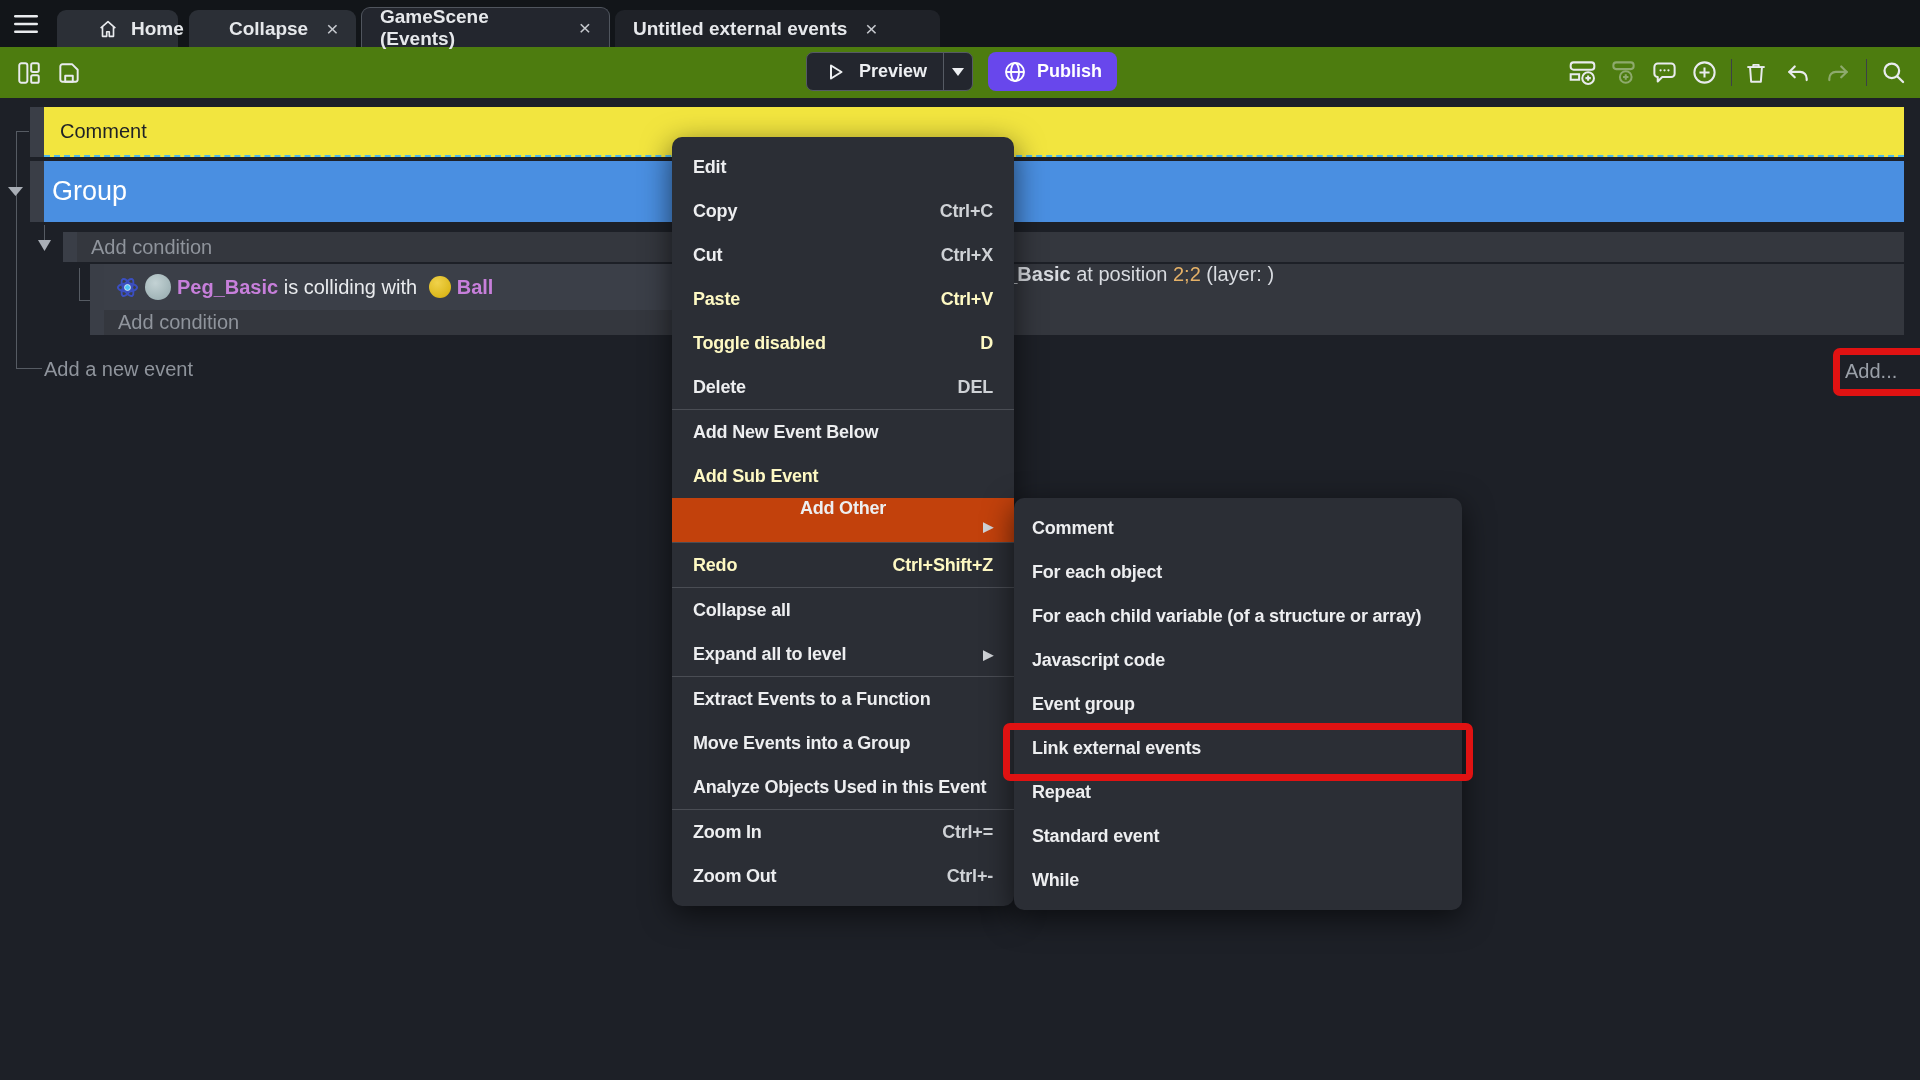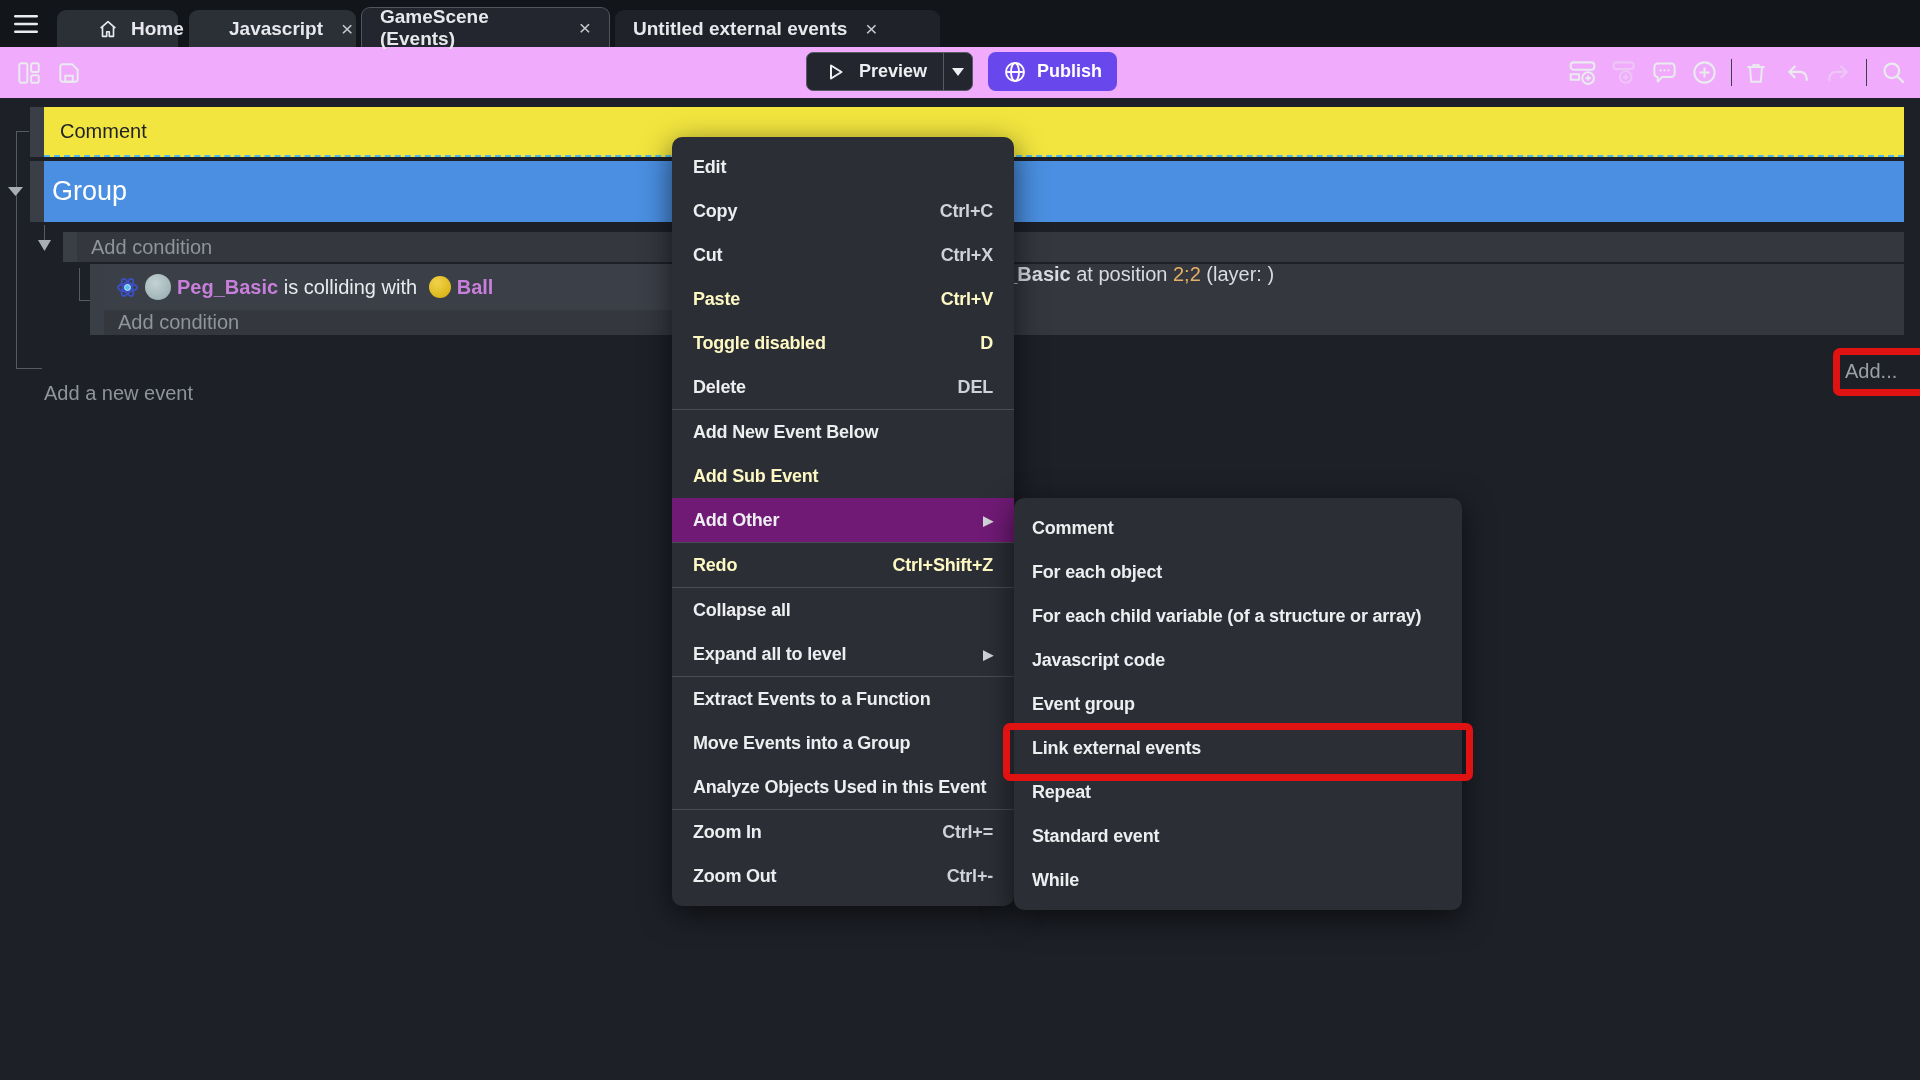--- a/index.html
+++ b/index.html
@@ -11,21 +11,21 @@
   #tabbar { position:absolute; left:0; top:0; width:1920px; height:47px; background:#121519; }
   .tab { position:absolute; display:flex; align-items:center; gap:12px; padding:0 18px;
          border-radius:9px 9px 0 0; color:#E6E8EB; font-size:19px; font-weight:600; cursor:default; }
   .tab.inactive { top:10px; height:37px; background:#2B2F36;padding-left:40px; }
   .tab.dark     { top:10px; height:37px; background:#1F2228; }
   .tab.active   { top:7px; height:40px; background:#23262E; border:1px solid #50555E; border-bottom:none; z-index:3; }
   .tab-close { color:#C6C9CE; font-size:21px; line-height:1; margin-left:6px; font-weight:400; }
   #hamburger { position:absolute; left:12px; top:13px; }
 
   
-  #toolbar { position:absolute; left:0; top:47px; width:1920px; height:51px; background:#f0abfc; z-index:2; }
+  #toolbar { position:absolute; left:0; top:47px; width:1920px; height:51px; background:#4d7c0f; z-index:2; }
   .tbtn { position:absolute; top:50%; transform:translate(-50%,-50%); width:32px; height:32px;
           display:flex; align-items:center; justify-content:center; }
   .tbtn.dimmed { opacity:0.42; }
   .tb-divider { position:absolute; top:12px; width:1px; height:27px; background:#3C4048; }
 
   #preview-btn { position:absolute; left:806px; top:5px; width:167px; height:39px; display:flex;
                  border:1px solid #565B64; border-radius:7px; background:#23262E; color:#EDEFF2; }
   .preview-main { display:flex; align-items:center; gap:12px; padding:0 16px; flex:1; font-size:18px; font-weight:700; }
   .preview-caret { width:34px; display:flex; align-items:center; justify-content:center; border-left:1px solid #565B64; }
 
@@ -56,34 +56,34 @@
   .cond-mid { color:#E9EBEE; }
   #sub-addcond { position:absolute; left:14px; top:46px; height:25px; display:flex; align-items:center; }
   .circle-icon { border-radius:50%; }
   #peg-icon { width:26px; height:26px; background:radial-gradient(circle at 40% 35%, #C3D2D4, #9FB3B6 75%); }
   #ball-icon { width:22px; height:22px; background:radial-gradient(circle at 38% 30%, #F0D24B, #DDB91D 70%, #C79E10); }
 
   #action-line { position:absolute; left:845px; top:156px; height:40px; line-height:40px; z-index:1; }
   #action-line span { white-space:pre; font-size:20px; color:#D8DBE0; }
   #action-line .pos { color:#E5B167; }
 
-  #add-new-event { position:absolute; left:44px; top:256px; height:30px; line-height:30px;margin-top:24px; }
+  #add-new-event { position:absolute; left:44px; top:256px; height:30px; line-height:30px; }
   #add-button { position:absolute; left:1845px; top:258px; height:30px; line-height:30px; color:#9AA0A8; font-size:20px; }
 
   
   .menu { position:absolute; background:#2B2E35; border-radius:10px; padding:8px 0;
           box-shadow:0 8px 30px rgba(0,0,0,0.6); overflow:hidden; }
   #context-menu { left:672px; top:137px; width:342px; z-index:10; }
   #submenu { left:1014px; top:498px; width:448px; z-index:11; }
   .menu-item { display:flex; align-items:center; height:44px; padding:0 21px;
                color:#EDEEF0; font-size:18px; font-weight:600; letter-spacing:-0.2px; }
   #submenu .menu-item { padding:0 18px; }
   .menu-item .mi-right { margin-left:auto; color:#CFD2D6; padding-left:16px; }
   .menu-item.disabled, .menu-item.disabled .mi-right { color:#fef9c3; }
-  .menu-item.highlight { background:#701a75; }
+  .menu-item.highlight { background:#c2410c;flex-direction:column; }
   .mi-arrow { font-size:13px; color:#D7D9DD; }
   .menu-divider { height:1px; background:#4A4D54; }
 
   
   .annotation { position:absolute; border:7px solid #E01212; border-radius:7px; z-index:12; pointer-events:none; }
   #annotation-link { left:1003px; top:723px; width:470px; height:58px; }
   #annotation-add { left:1833px; top:348px; width:100px; height:48px; }
 
   svg { display:block; }
 </style>
@@ -105,21 +105,21 @@
       <span>
         <svg width="22" height="22" viewBox="0 0 24 24" fill="none" stroke="#E9EBEE" stroke-width="1.8" stroke-linejoin="round">
           <path d="M4 11l8-7 8 7"></path>
             <path d="M6 9.5V20h4.6v-5h2.8v5H18V9.5"></path>
         </svg>
       </span>
       <span>Home</span>
     </div>
 
     <div class="tab inactive" style="left:189px; width:167px;">
-      <span>Javascript</span>
+      <span>Collapse</span>
       <span class="tab-close">×</span>
     </div>
 
     <div class="tab active" style="left:361px; width:249px;">
       <span>GameScene (Events)</span>
       <span class="tab-close">×</span>
     </div>
 
     <div class="tab dark" style="left:615px; width:325px;">
       <span>Untitled external events</span>

